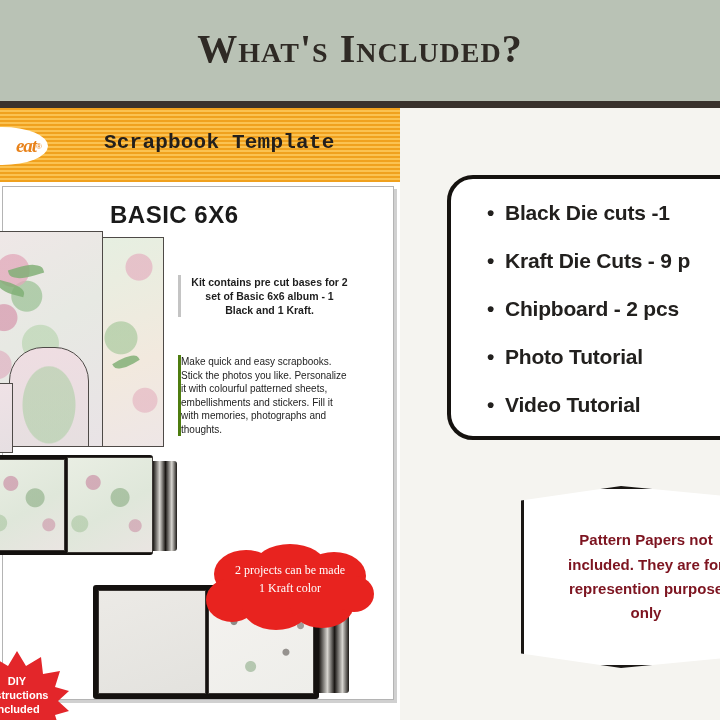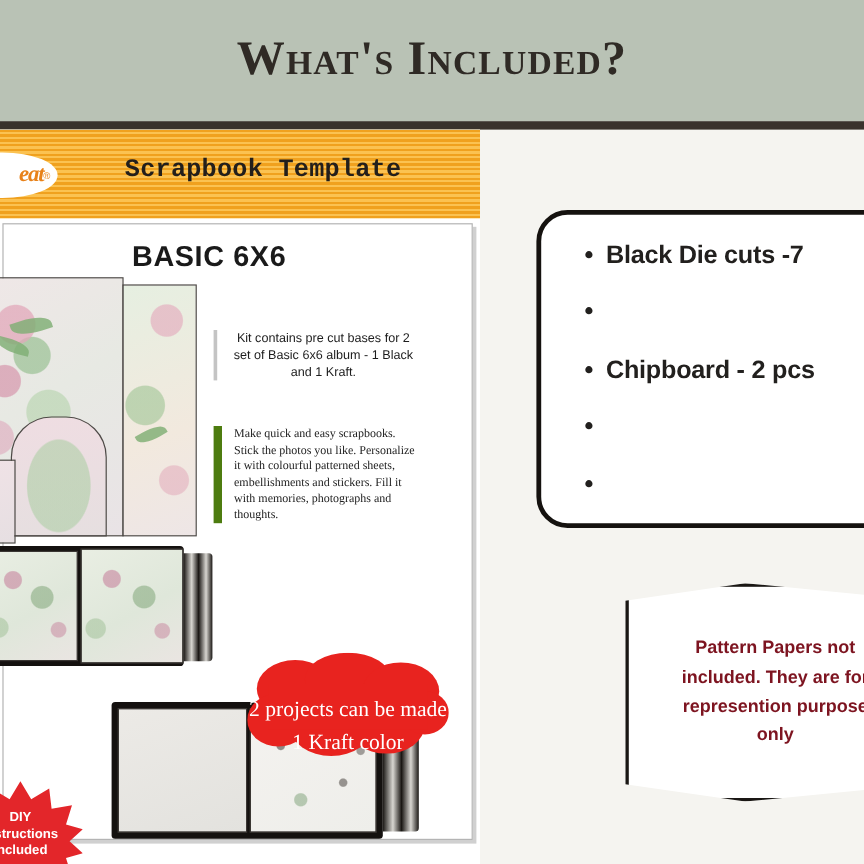--- a/index.html
+++ b/index.html
@@ -179,51 +179,49 @@
 
   
   #kit-blurb {
     position: absolute;
     left: 175px; top: 88px;
     width: 170px;
     font-size: 10.5px;
     line-height: 1.34;
     color: #1d1d1d;
     text-align: center;
-    font-weight: normal;
+    font-weight: bold;
     padding-left: 10px;
     border-left: 3px solid #c4c4c4;
   }
 
   #usage-blurb {
     position: absolute;
     left: 175px; top: 168px;
     width: 172px;
     font-size: 10px;
     line-height: 1.35;
     color: #1d1d1d;
-    padding-left: 10px;
-    border-left: 7px solid #4d7c0f;
-    font-family: Liberation Serif, serif;
+    border-left: 3px solid #4d7c0f;
   }
 
   
   #cloud-callout {
     position: absolute;
     left: 203px; top: 357px;
     width: 168px; height: 88px;
   }
   #cloud-callout svg { display: block; }
   #cloud-text {
     position: absolute;
-    left: 0; top: 34px;
+    left: 0; top: 17px;
     width: 168px;
     text-align: center;
     font-family: "Liberation Serif", serif;
-    font-size: 18px;
+    font-size: 12px;
     line-height: 1.5;
     color: #ffffff;
   }
 
   
   #album-photo-one {
     position: absolute;
     left: -20px; top: 262px;
     width: 210px; height: 112px;
   }
@@ -415,34 +413,37 @@
         <div>Included</div>
       </div>
     </div>
 
   </div>
 </div>
 
 <div id="includes-box">
   <div class="includes-item">
     <span class="includes-bullet">•</span>
-    <span>Black Die cuts  -7</span>
+    <span>Black Die cuts  -1</span>
   </div>
   <div class="includes-item">
     <span class="includes-bullet">•</span>
+    <span>Kraft Die Cuts - 9 p</span>
   </div>
   <div class="includes-item">
     <span class="includes-bullet">•</span>
     <span>Chipboard - 2 pcs</span>
   </div>
   <div class="includes-item">
     <span class="includes-bullet">•</span>
+    <span>Photo Tutorial</span>
   </div>
   <div class="includes-item">
     <span class="includes-bullet">•</span>
+    <span>Video Tutorial</span>
   </div>
 </div>
 
 <div id="disclaimer-box">
   <div id="disclaimer-text">Pattern Papers not
 included. They are for
 represention purpose
 only</div>
 </div>
 

